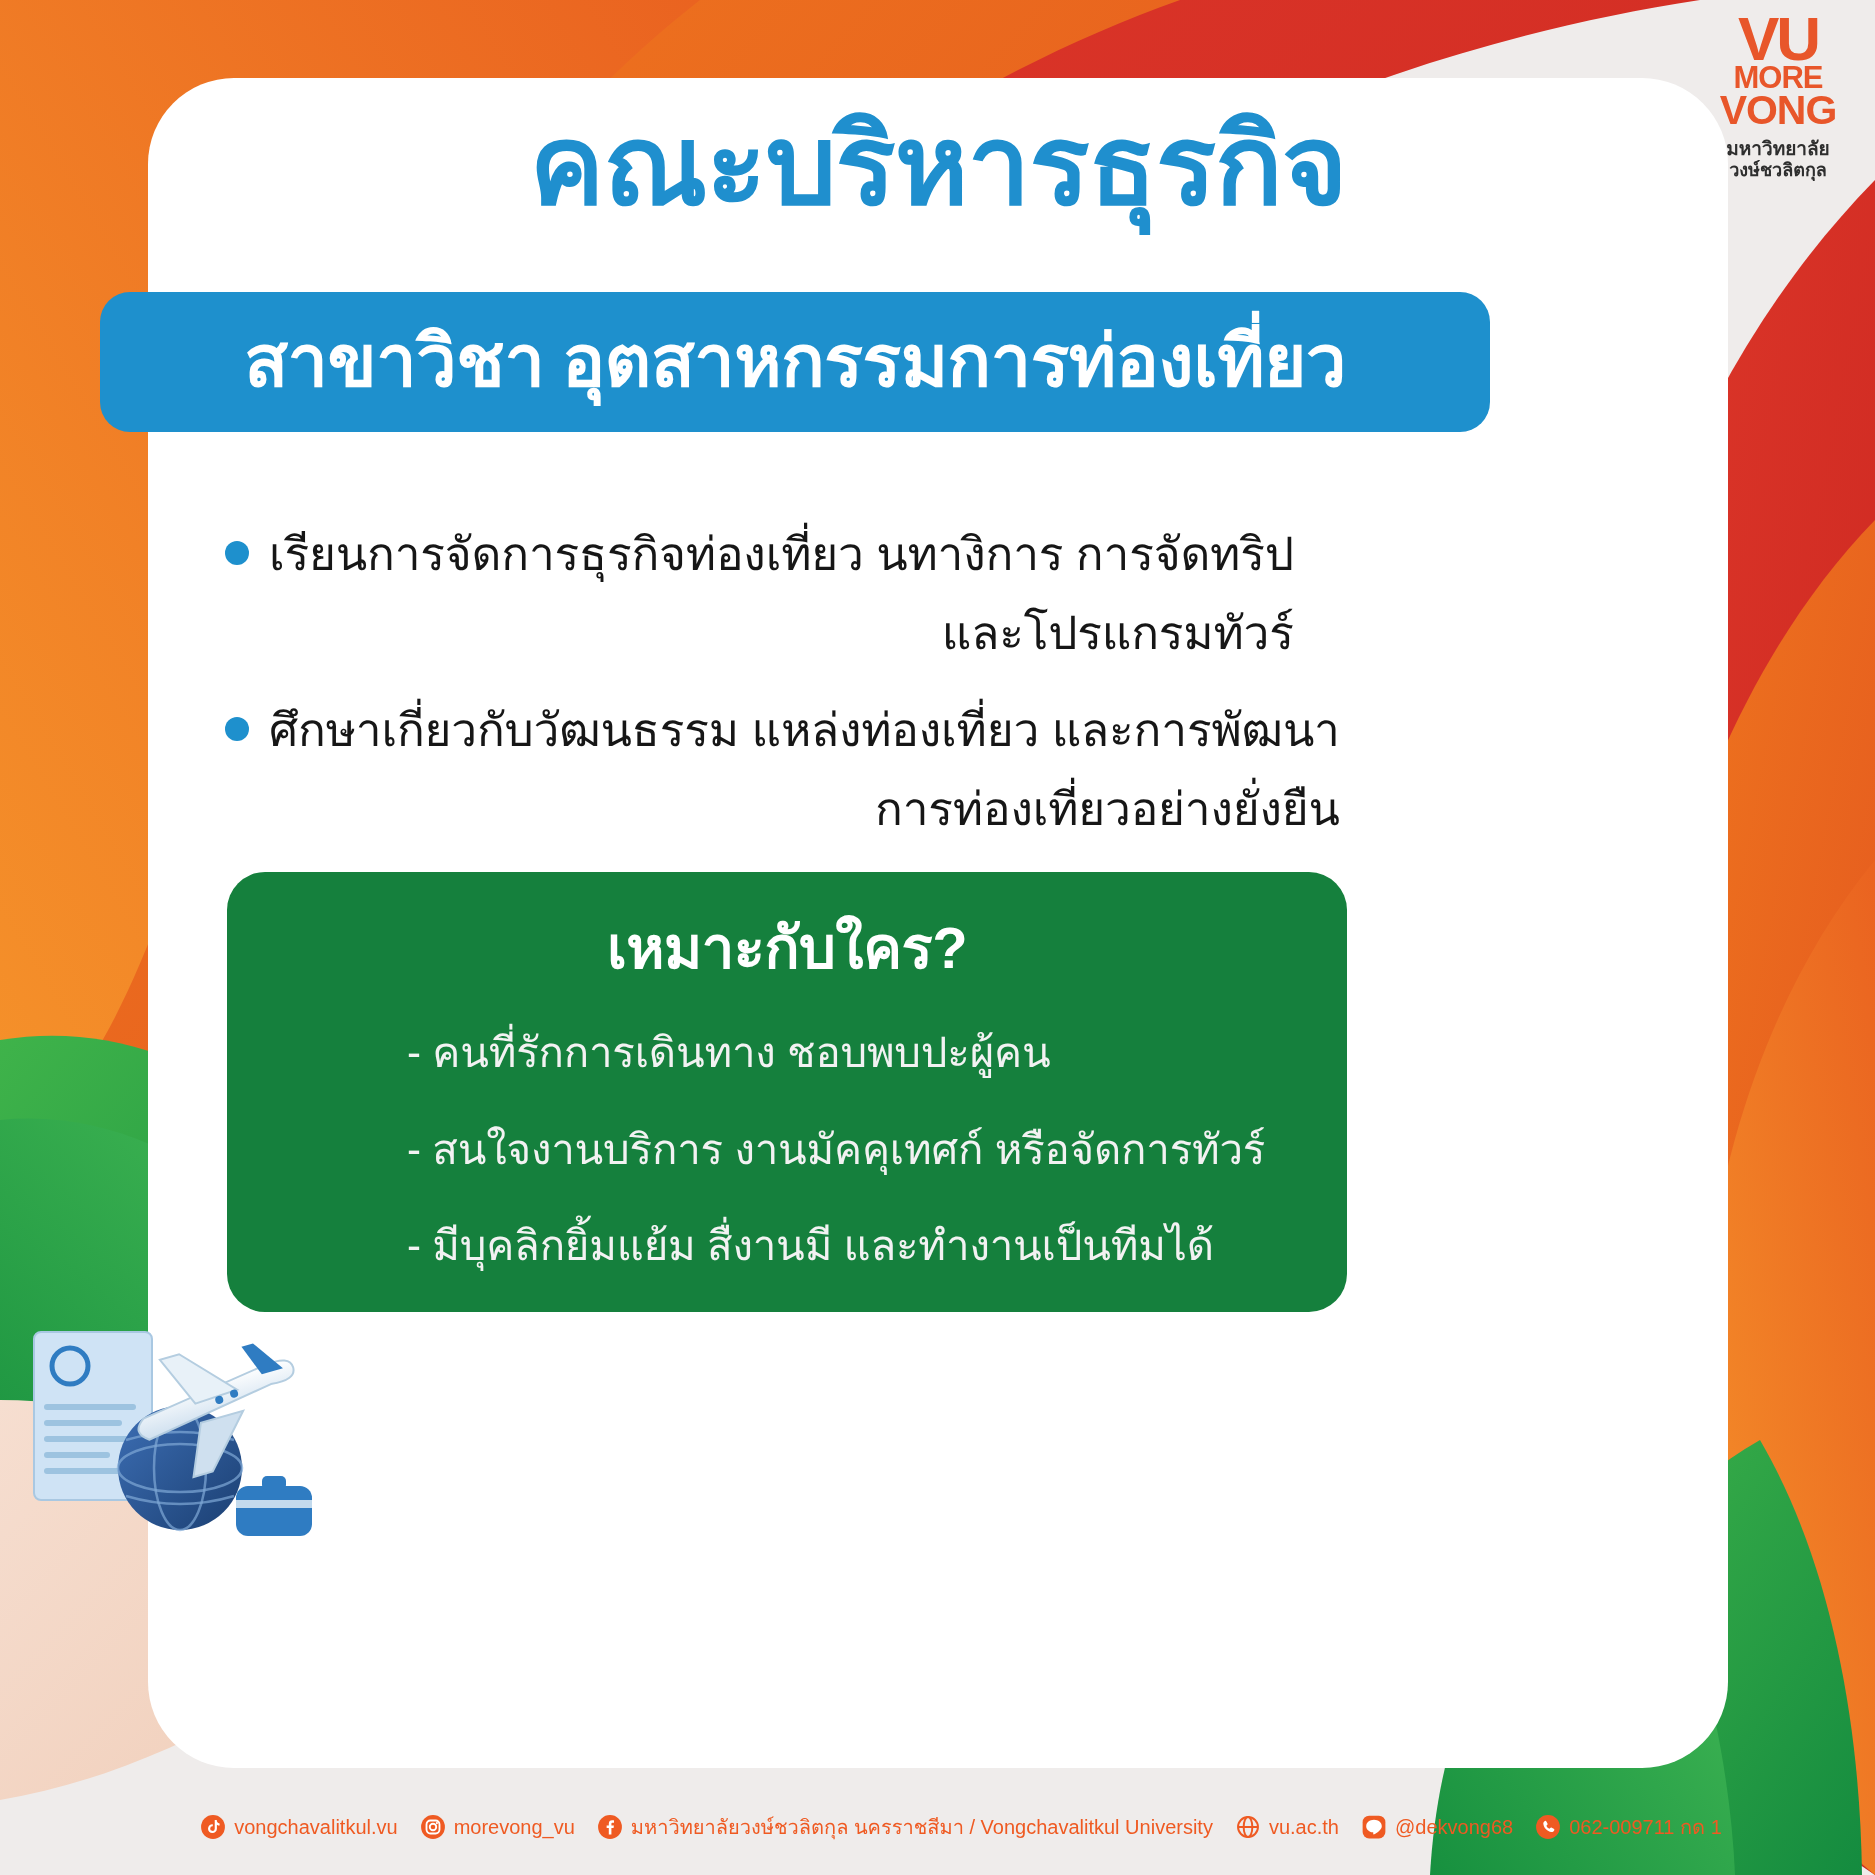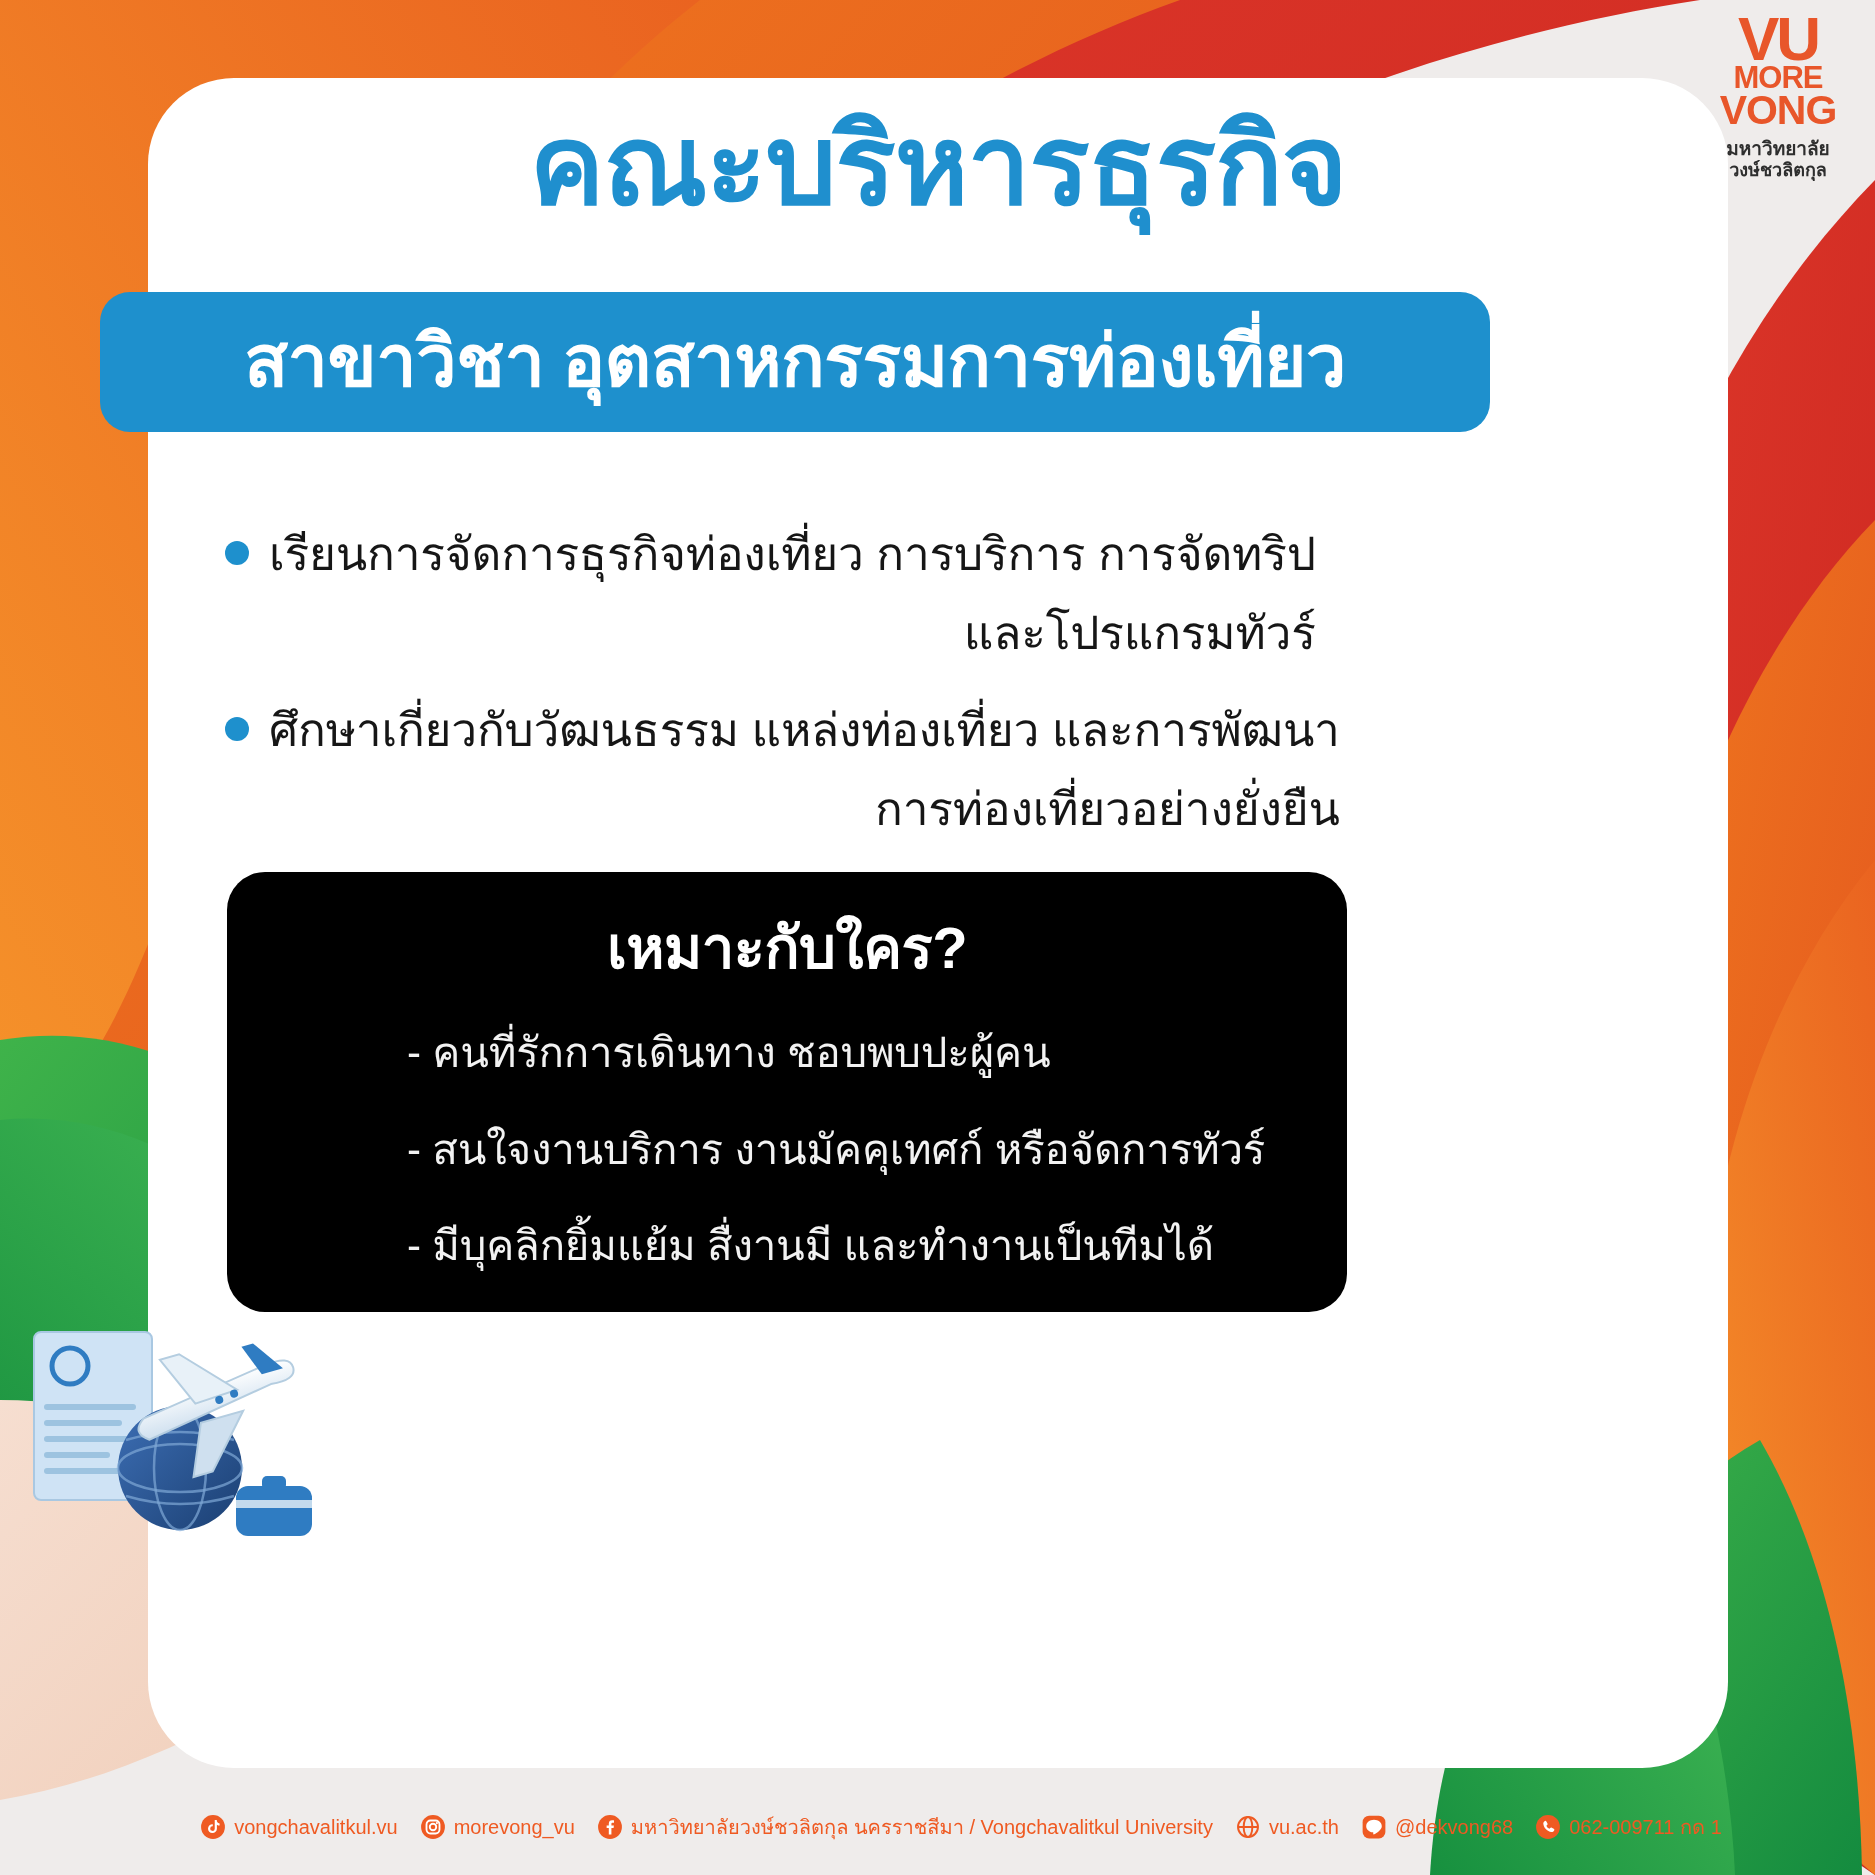--- a/index.html
+++ b/index.html
@@ -117,21 +117,21 @@
     line-height:1.72;
     letter-spacing:-0.2px;
   }
   .bullet-text .l2 { display:block; padding-left:56px;text-align:right; }
 
   
   .dark-panel {
     position:absolute;
     left:227px; top:872px;
     width:1120px; height:440px;
-    background:#000000;
+    background:#15803d;
     border-radius:38px;
     z-index:5;
     padding:38px 0 0 0;
   }
   .dark-title {
     text-align:center;
     color:#ffffff;
     font-size:58px;
     font-weight:bold;
     letter-spacing:-0.5px;
@@ -230,21 +230,21 @@
 </div>
 
 <div class="banner">
   <span class="banner-text">สาขาวิชา อุตสาหกรรมการท่องเที่ยว</span>
 </div>
 
 <div class="bullets">
   <div class="bullet-item">
     <span class="bullet-dot"></span>
     <span class="bullet-text">
-      <span>เรียนการจัดการธุรกิจท่องเที่ยว การบริการ การจัดทริป</span>
+      <span>เรียนการจัดการธุรกิจท่องเที่ยว นทางิการ การจัดทริป</span>
       <span class="l2">และโปรแกรมทัวร์</span>
     </span>
   </div>
   <div class="bullet-item">
     <span class="bullet-dot"></span>
     <span class="bullet-text">
       <span>ศึกษาเกี่ยวกับวัฒนธรรม แหล่งท่องเที่ยว และการพัฒนา</span>
       <span class="l2">การท่องเที่ยวอย่างยั่งยืน</span>
     </span>
   </div>

